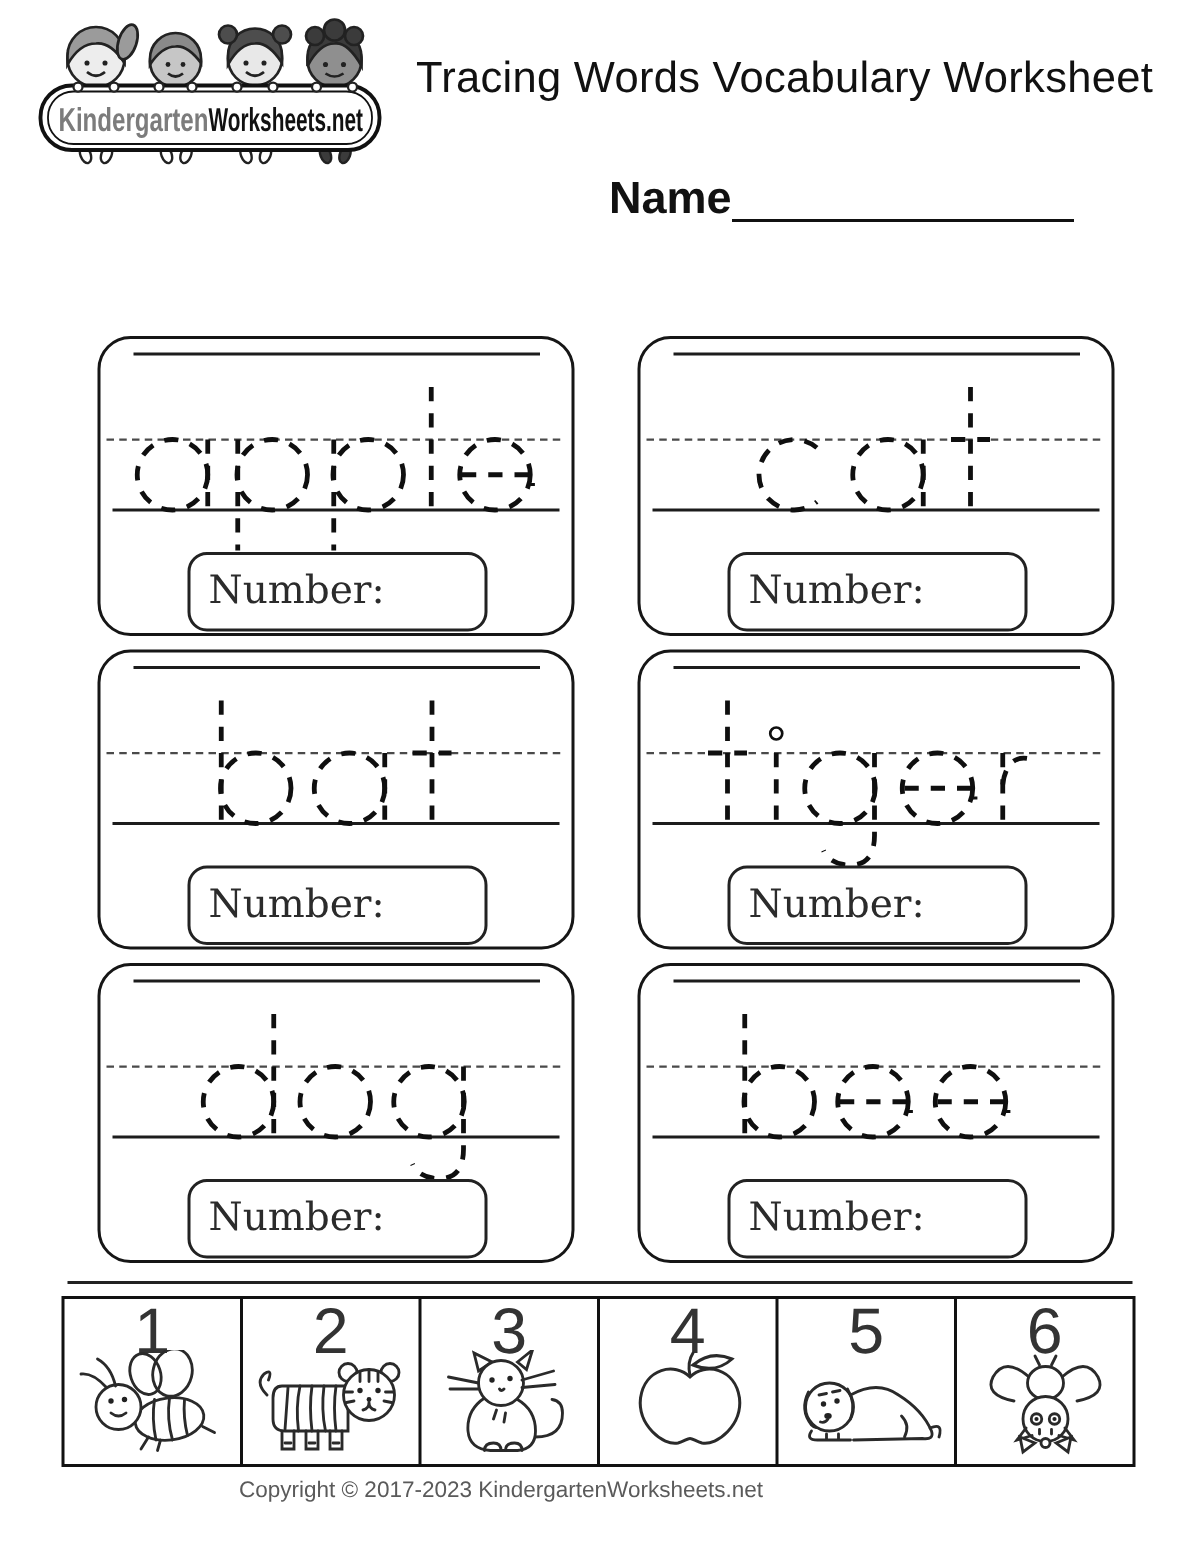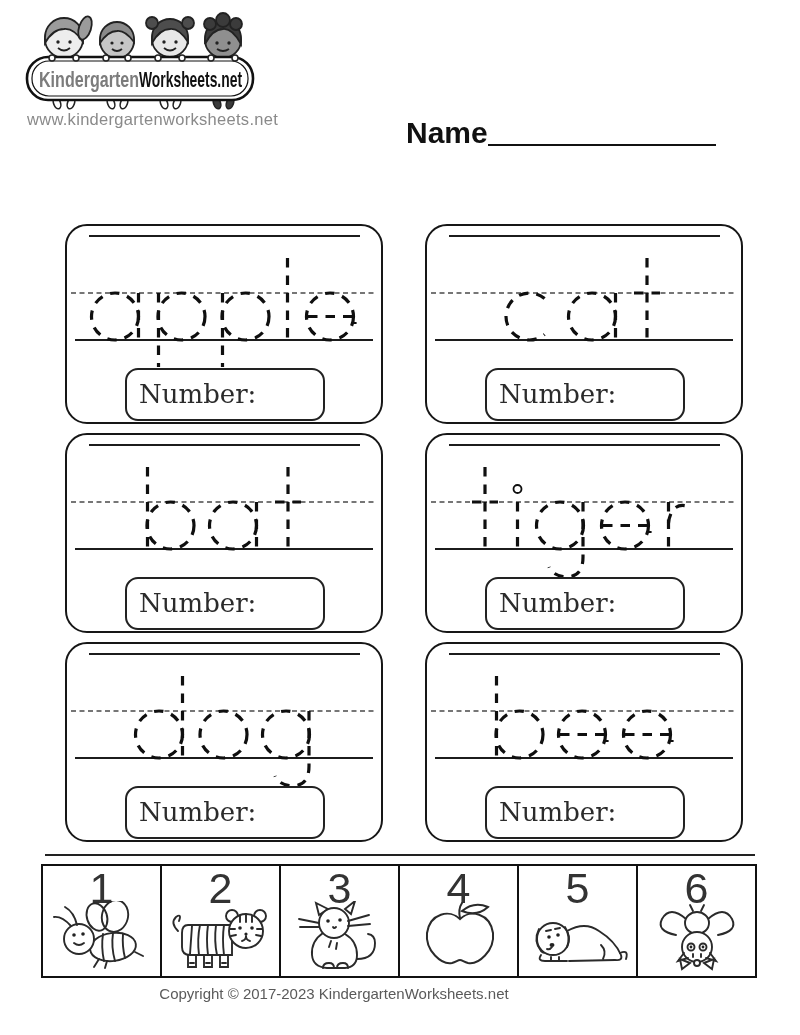--- a/index.html
+++ b/index.html
@@ -4,21 +4,21 @@
 <style>
   html,body{margin:0;padding:0;background:#fff;}
   .page{position:relative;width:800px;height:1035px;background:#fff;overflow:hidden;
         font-family:"Liberation Sans",sans-serif;color:#1a1a1a;}
 
   
   .logo-svg{position:absolute;left:24px;top:6px;}
   .logo-url{position:absolute;left:27px;top:110px;font-size:16.5px;letter-spacing:.3px;color:#8a8a8a;}
   .page-title{position:absolute;left:256px;top:36px;width:534px;text-align:center;
               font-size:29px;font-weight:400;letter-spacing:.2px;color:#111;}
-  .name-row{position:absolute;left:406px;top:118px;display:flex;align-items:flex-start;}
+  .name-row{position:absolute;left:406px;top:118px;display:flex;align-items:flex-end;}
   .name-label{font-size:30px;font-weight:600;color:#111;line-height:1;}
   .name-line{width:228px;height:26px;border-bottom:2.6px solid #111;}
 
   
   .instructions{position:absolute;left:64px;top:164px;font-size:19.5px;line-height:1.42;color:#111;}
 
   
   .trace-grid{position:absolute;left:65px;top:224px;display:grid;
               grid-template-columns:318px 318px;column-gap:42px;row-gap:9px;}
   .trace-box{position:relative;width:318px;height:200px;border:2.6px solid #161616;
@@ -103,22 +103,22 @@
         <circle cx="104" cy="52" r="3"></circle>
       <circle cx="134" cy="52" r="3"></circle>
         <circle cx="158" cy="52" r="3"></circle>
       <circle cx="187" cy="52" r="3"></circle>
         <circle cx="211" cy="52" r="3"></circle>
     </g>
     <text x="15" y="81" font-family="Liberation Sans, sans-serif" font-weight="bold" font-size="22" fill="#7c7c7c" textLength="100" lengthAdjust="spacingAndGlyphs">Kindergarten</text>
     <text x="115" y="81" font-family="Liberation Sans, sans-serif" font-weight="bold" font-size="22" fill="#111" textLength="103" lengthAdjust="spacingAndGlyphs">Worksheets.net</text>
   </svg>
 
-  <div class="logo-url">www.kindergartenworksheets.net</div>
-
+
+  <h1 class="page-title" style="margin:0;">Tracing Words Vocabulary Worksheet</h1>
 
   <div class="name-row">
     <span class="name-label">Name</span>
     <span class="name-line"></span>
   </div>
 
   <div class="instructions">
   </div>
 
   <div class="trace-grid" id="trace-grid">

